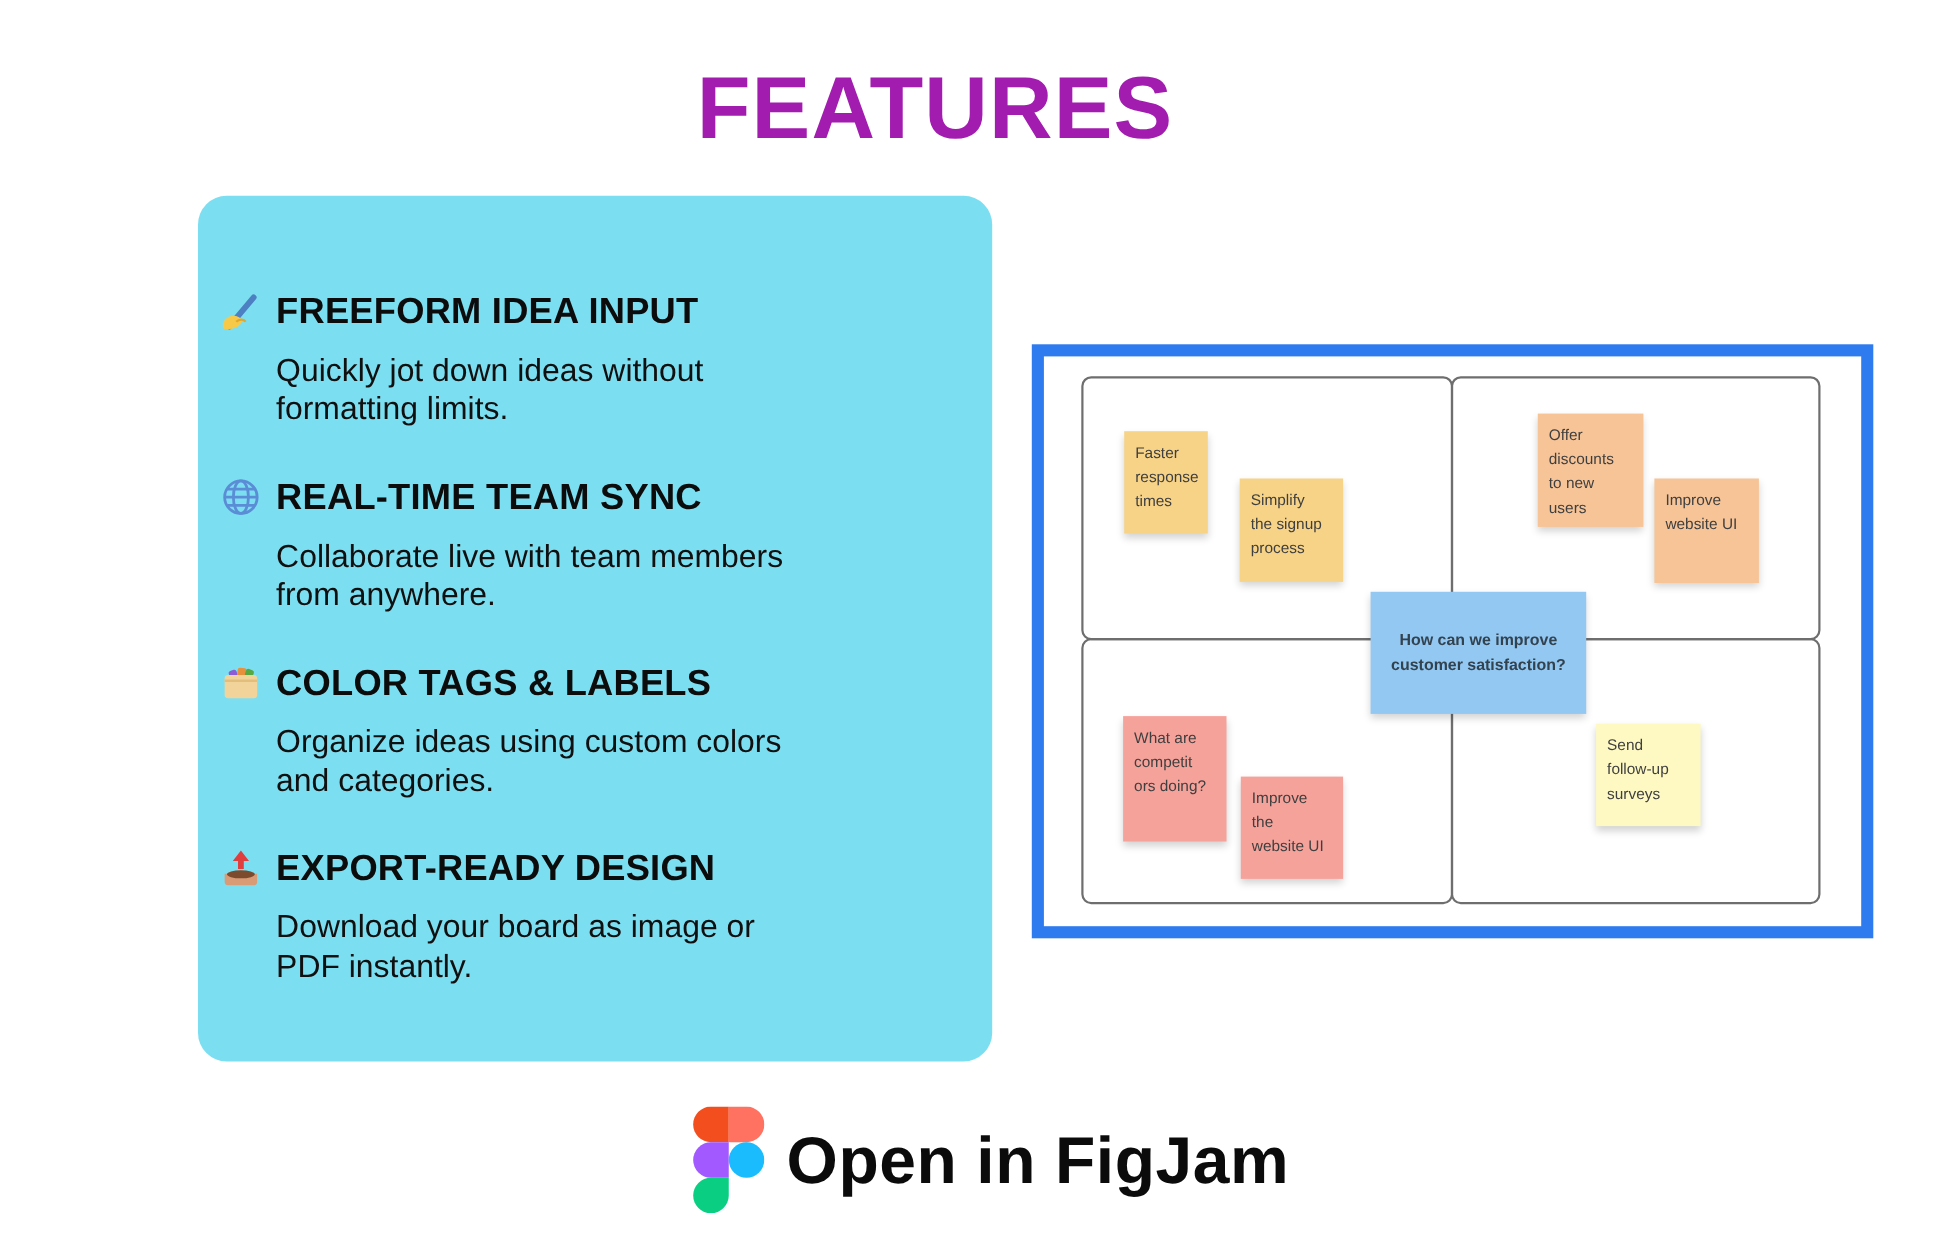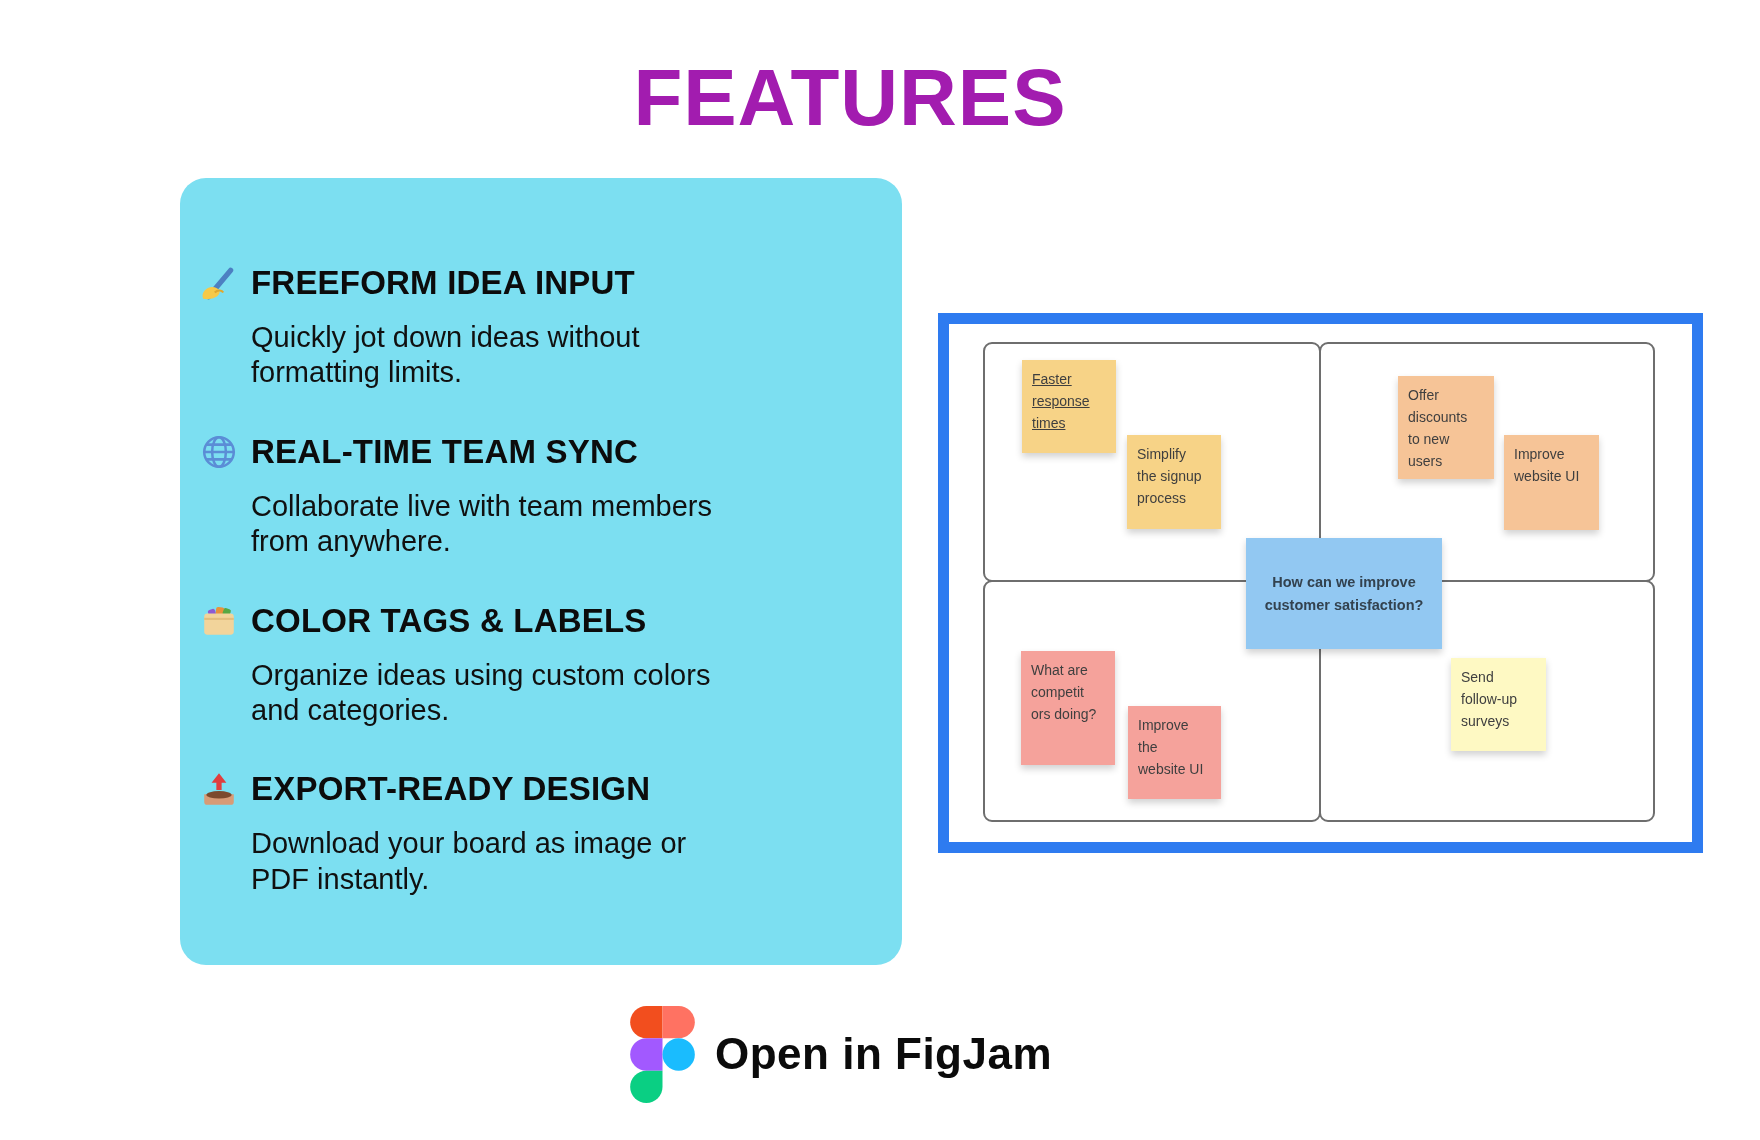--- a/index.html
+++ b/index.html
@@ -54,35 +54,35 @@
   .note--pink{background:#f5a29b;}
   .note--green{background:#fef9c3;}
   .note-center{
     position:absolute;background:#92c8f2;box-shadow:0 4px 7px rgba(0,0,0,.18);
     display:flex;align-items:center;justify-content:center;text-align:center;
     font-size:14.5px;font-weight:700;line-height:23px;color:#33424f;
     white-space:pre-line;
     margin-left:12px;
   }
   
-  .n1{left:73px; top:36px; width:94px; height:93px;text-decoration:underline;}
+  .n1{left:73px; top:68px; width:76px; height:93px;}
   .n2{left:178px;top:111px;width:94px; height:94px;}
   .n3{left:449px;top:52px; width:96px; height:103px;}
   .n4{left:555px;top:111px;width:95px; height:95px;}
   .n5{left:72px; top:327px;width:94px; height:114px;}
   .n6{left:179px;top:382px;width:93px; height:93px;}
   .n7{left:502px;top:334px;width:95px; height:93px;}
   .nc{left:285px;top:214px;width:196px;height:111px;}
   
   .footer{
     position:absolute;left:630px;top:1004px;height:100px;
     display:flex;align-items:center;gap:20px;
   }
   .figma-logo{width:65px;height:97px;}
-  .cta-label{font-size:44px;font-weight:700;color:#0b0b0b;letter-spacing:.5px;}
+  .cta-label{font-size:60px;font-weight:700;color:#0b0b0b;letter-spacing:.5px;}
 </style>
 </head>
 <body>
 
 <div class="page-title">FEATURES</div>
 
 <div class="features-panel">
 
   <div class="feature-item">
     <div class="feature-head">

